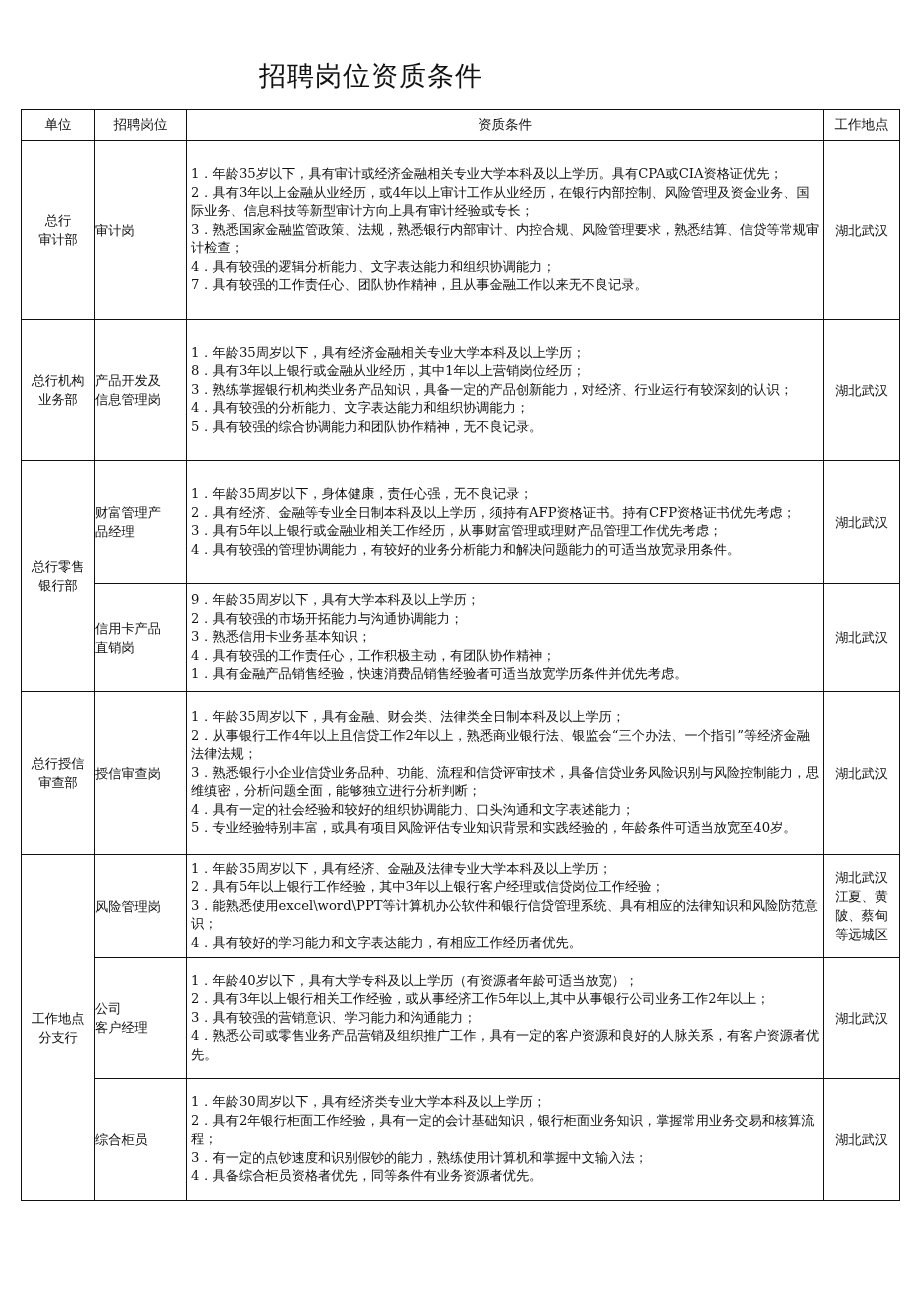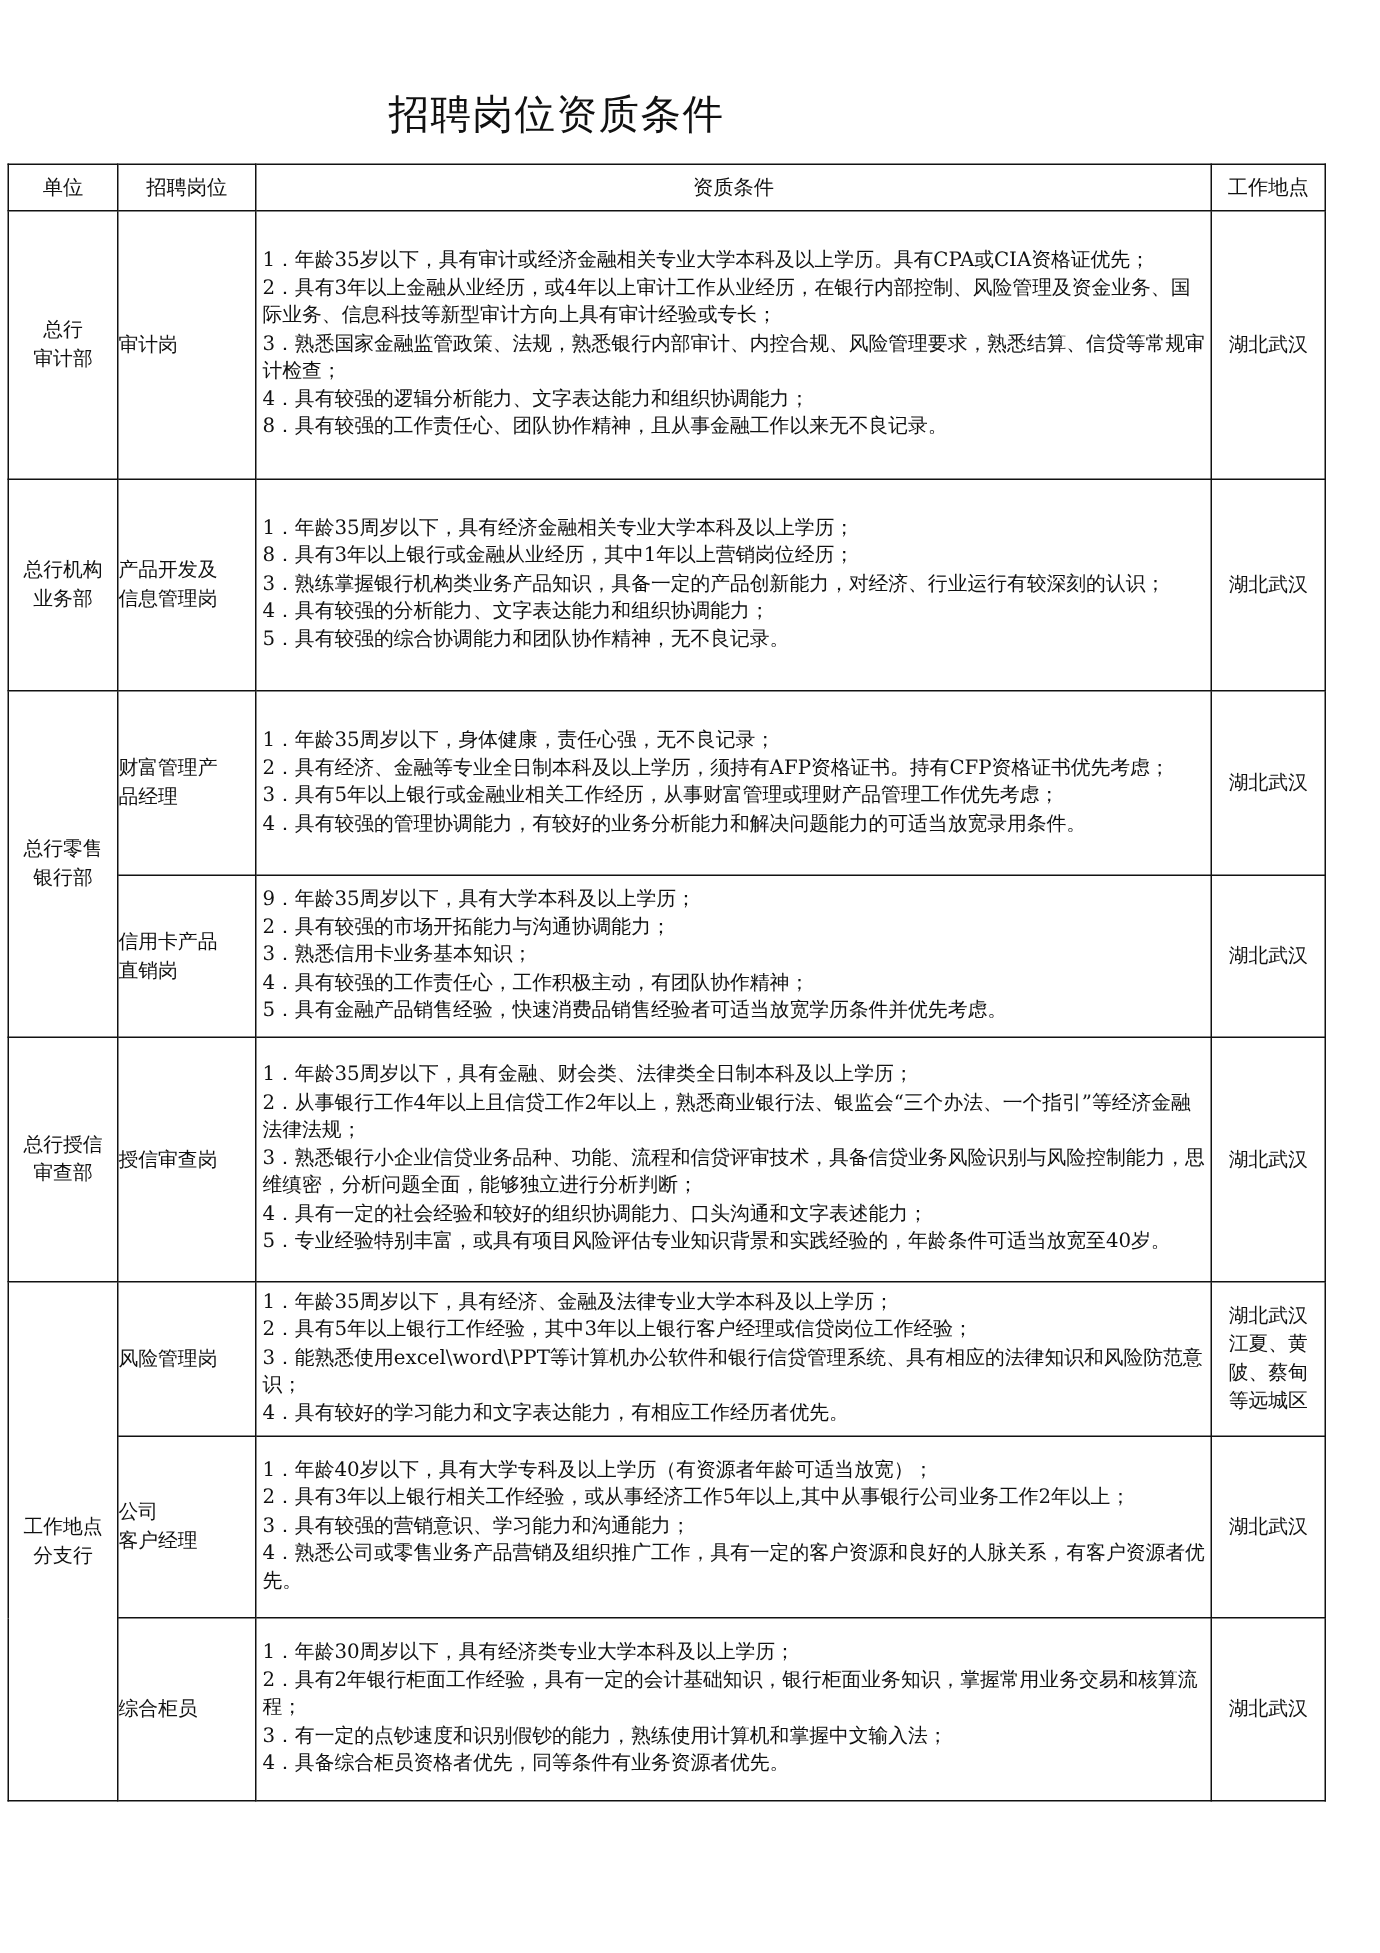--- a/index.html
+++ b/index.html
@@ -6,21 +6,21 @@
   body {
     width: 920px; height: 1302px; position: relative; overflow: hidden;
     font-family: "DejaVu Serif", "Liberation Serif", serif;
     color: #111111;
   }
   .title {
     position: absolute; left: 0; top: 58px; width: 742px;
     text-align: center; font-size: 27px; letter-spacing: 1px;
   }
   table.req {
-    position: absolute; left: 5px; top: 109px;
+    position: absolute; left: 21px; top: 109px;
     width: 878px; border-collapse: collapse; table-layout: fixed;
     font-size: 13.2px;
   }
   table.req td, table.req th {
     border: 1.5px solid #111111; padding: 0; vertical-align: middle;
     font-weight: normal;
   }
   table.req th { height: 30px; text-align: center; font-size: 13.5px; }
   .c-unit { text-align: center; line-height: 19px; }
   .c-pos { line-height: 19px; }
@@ -53,21 +53,21 @@
 
     <tr style="height:179px">
       <td class="c-unit pre">总行
 审计部</td>
       <td class="c-pos pre">审计岗</td>
       <td class="c-req">
         <div>1．年龄35岁以下，具有审计或经济金融相关专业大学本科及以上学历。具有CPA或CIA资格证优先；</div>
         <div>2．具有3年以上金融从业经历，或4年以上审计工作从业经历，在银行内部控制、风险管理及资金业务、国际业务、信息科技等新型审计方向上具有审计经验或专长；</div>
         <div>3．熟悉国家金融监管政策、法规，熟悉银行内部审计、内控合规、风险管理要求，熟悉结算、信贷等常规审计检查；</div>
         <div>4．具有较强的逻辑分析能力、文字表达能力和组织协调能力；</div>
-        <div>8．具有较强的工作责任心、团队协作精神，且从事金融工作以来无不良记录。</div>
+        <div>7．具有较强的工作责任心、团队协作精神，且从事金融工作以来无不良记录。</div>
       </td>
       <td class="c-loc pre">湖北武汉</td>
     </tr>
 
     <tr style="height:141px">
       <td class="c-unit pre">总行机构
 业务部</td>
       <td class="c-pos pre">产品开发及
 信息管理岗</td>
       <td class="c-req">
@@ -94,21 +94,21 @@
       <td class="c-loc pre">湖北武汉</td>
     </tr>
     <tr style="height:108px">
       <td class="c-pos pre">信用卡产品
 直销岗</td>
       <td class="c-req">
         <div>9．年龄35周岁以下，具有大学本科及以上学历；</div>
         <div>2．具有较强的市场开拓能力与沟通协调能力；</div>
         <div>3．熟悉信用卡业务基本知识；</div>
         <div>4．具有较强的工作责任心，工作积极主动，有团队协作精神；</div>
-        <div>5．具有金融产品销售经验，快速消费品销售经验者可适当放宽学历条件并优先考虑。</div>
+        <div>1．具有金融产品销售经验，快速消费品销售经验者可适当放宽学历条件并优先考虑。</div>
       </td>
       <td class="c-loc pre">湖北武汉</td>
     </tr>
 
     <tr style="height:163px">
       <td class="c-unit pre">总行授信
 审查部</td>
       <td class="c-pos pre">授信审查岗</td>
       <td class="c-req">
         <div>1．年龄35周岁以下，具有金融、财会类、法律类全日制本科及以上学历；</div>

